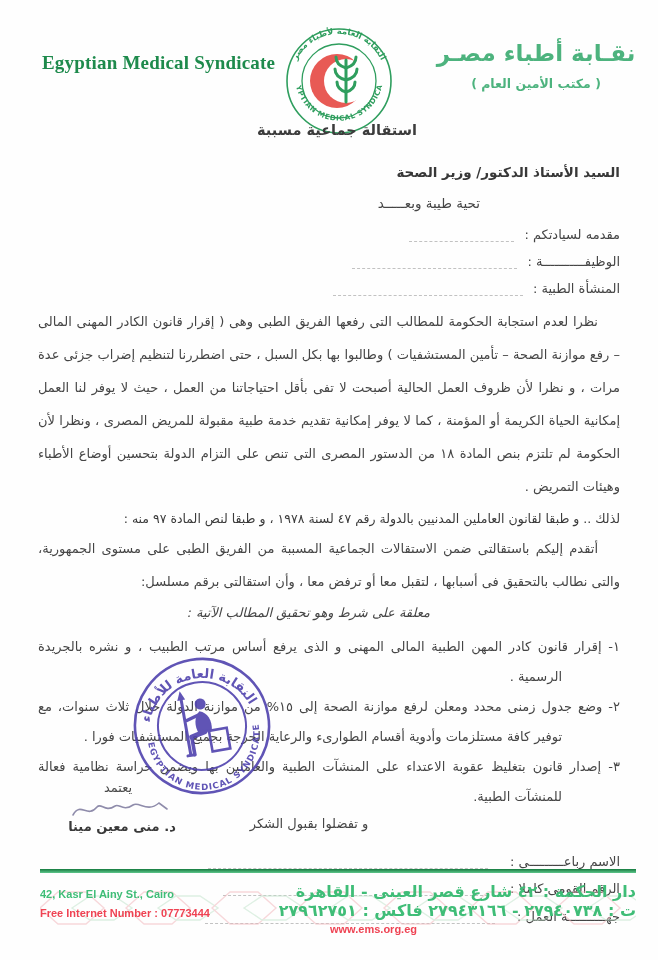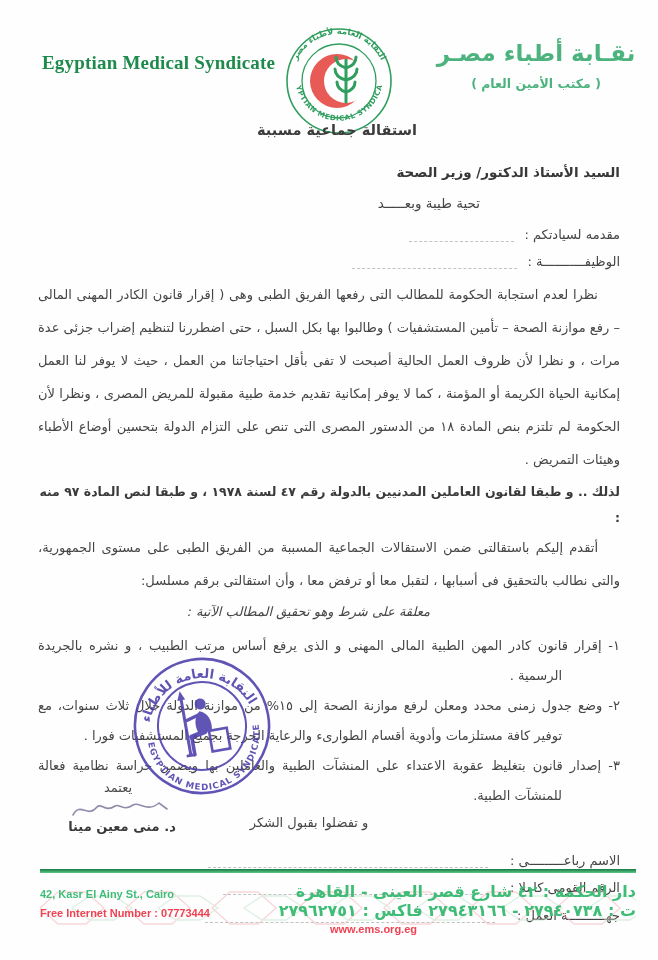--- a/index.html
+++ b/index.html
@@ -24,21 +24,21 @@
     position:absolute;top:122px;right:38px;left:38px;direction:rtl;text-align:right;
     font-size:13px;color:#454545;
   }
   .doc-title{text-align:center;font-size:14.5px;font-weight:bold;color:#3c3c3c;margin:0 0 26px 16px;}
   .recipient{font-weight:bold;font-size:13.5px;color:#383838;margin-bottom:15px;}
   .greeting{margin:0 140px 13px 0;font-size:13.5px;}
   .field-row{display:flex;align-items:flex-end;margin-bottom:9px;height:18px;}
   .field-row .lbl{white-space:nowrap;}
   .dash{display:inline-block;border-bottom:1px dashed #c2c2c2;height:14px;margin-right:10px;}
   .p{line-height:33px;text-align:justify;text-indent:22px;margin:2px 0 0 0;}
-  .legal{font-weight:bold;font-size:12.5px;color:#3a3a3a;margin-top:3px;line-height:26px;}
+  .legal{font-weight:normal;font-size:12.5px;color:#3a3a3a;margin-top:3px;line-height:26px;}
   .p2{line-height:33px;text-align:justify;text-indent:22px;margin:0;}
   .condition{margin:0 190px 4px 0;line-height:30px;font-style:italic;}
   .demand{line-height:30px;text-align:justify;padding-right:58px;text-indent:-58px;margin:0;}
   .closing{text-align:center;margin:4px 40px 10px 0;}
   .form-row{display:flex;align-items:flex-end;height:27.5px;gap:12px;}
   .form-row .lbl{white-space:nowrap;}
   
   .stamp{position:absolute;left:110px;top:650px;}
   .approval{position:absolute;left:42px;top:780px;width:160px;direction:rtl;text-align:center;}
   .approval .appr-label{font-size:13px;color:#4a4a4a;margin-right:8px;}
@@ -108,20 +108,24 @@
 
     <div class="greeting">تحية طيبة وبعـــــد</div>
 
     <div class="field-row">
       <span class="lbl">مقدمه لسيادتكم :</span>
       <span class="dash" style="width:105px"></span>
     </div>
     <div class="field-row">
       <span class="lbl">الوظيفـــــــــــة :</span>
       <span class="dash" style="width:165px"></span>
+    </div>
+    <div class="field-row">
+      <span class="lbl">المنشأة الطبية :</span>
+      <span class="dash" style="width:190px"></span>
     </div>
 
     <p class="p">نظرا لعدم استجابة الحكومة للمطالب التى رفعها الفريق الطبى وهى ( إقرار قانون الكادر المهنى المالى – رفع موازنة الصحة – تأمين المستشفيات ) وطالبوا بها بكل السبل ، حتى اضطررنا لتنظيم إضراب جزئى عدة مرات ، و نظرا لأن ظروف العمل الحالية أصبحت لا تفى بأقل احتياجاتنا من العمل ، حيث لا يوفر لنا العمل إمكانية الحياة الكريمة أو المؤمنة ، كما لا يوفر إمكانية تقديم خدمة طبية مقبولة للمريض المصرى ، ونظرا لأن الحكومة لم تلتزم بنص المادة ١٨ من الدستور المصرى التى تنص على التزام الدولة بتحسين أوضاع الأطباء وهيئات التمريض .</p>
 
     <div class="legal">لذلك .. و طبقا لقانون العاملين المدنيين بالدولة رقم ٤٧ لسنة ١٩٧٨ ، و طبقا لنص المادة ٩٧ منه :</div>
 
     <p class="p2">أتقدم إليكم باستقالتى ضمن الاستقالات الجماعية المسببة من الفريق الطبى على مستوى الجمهورية، والتى نطالب بالتحقيق فى أسبابها ، لتقبل معا أو ترفض معا ، وأن استقالتى برقم مسلسل:</p>
 
     <div class="condition">معلقة على شرط وهو تحقيق المطالب الآتية :</div>
 

